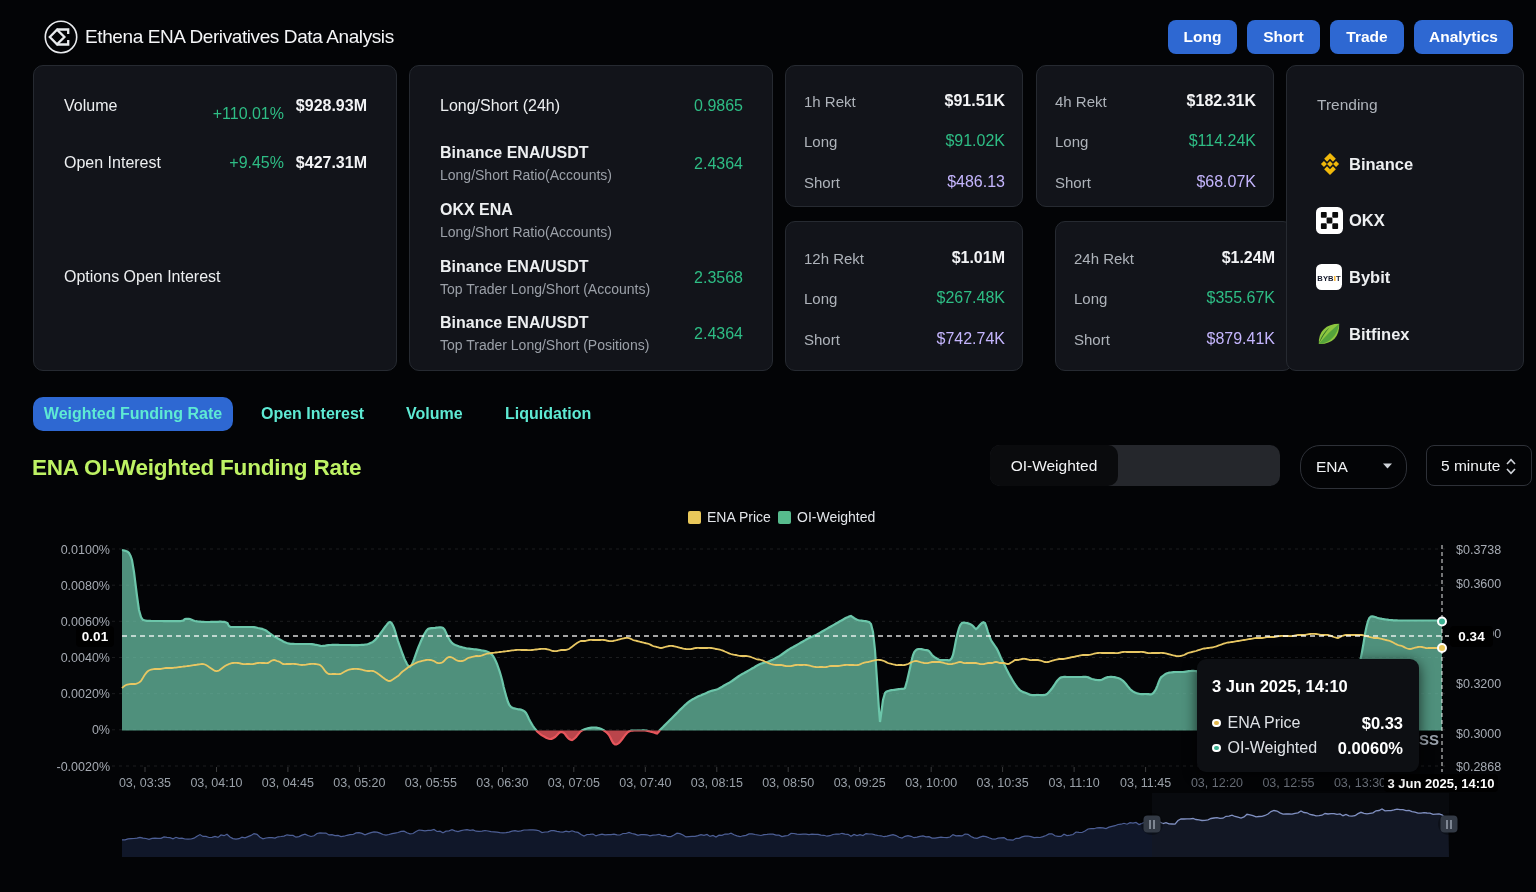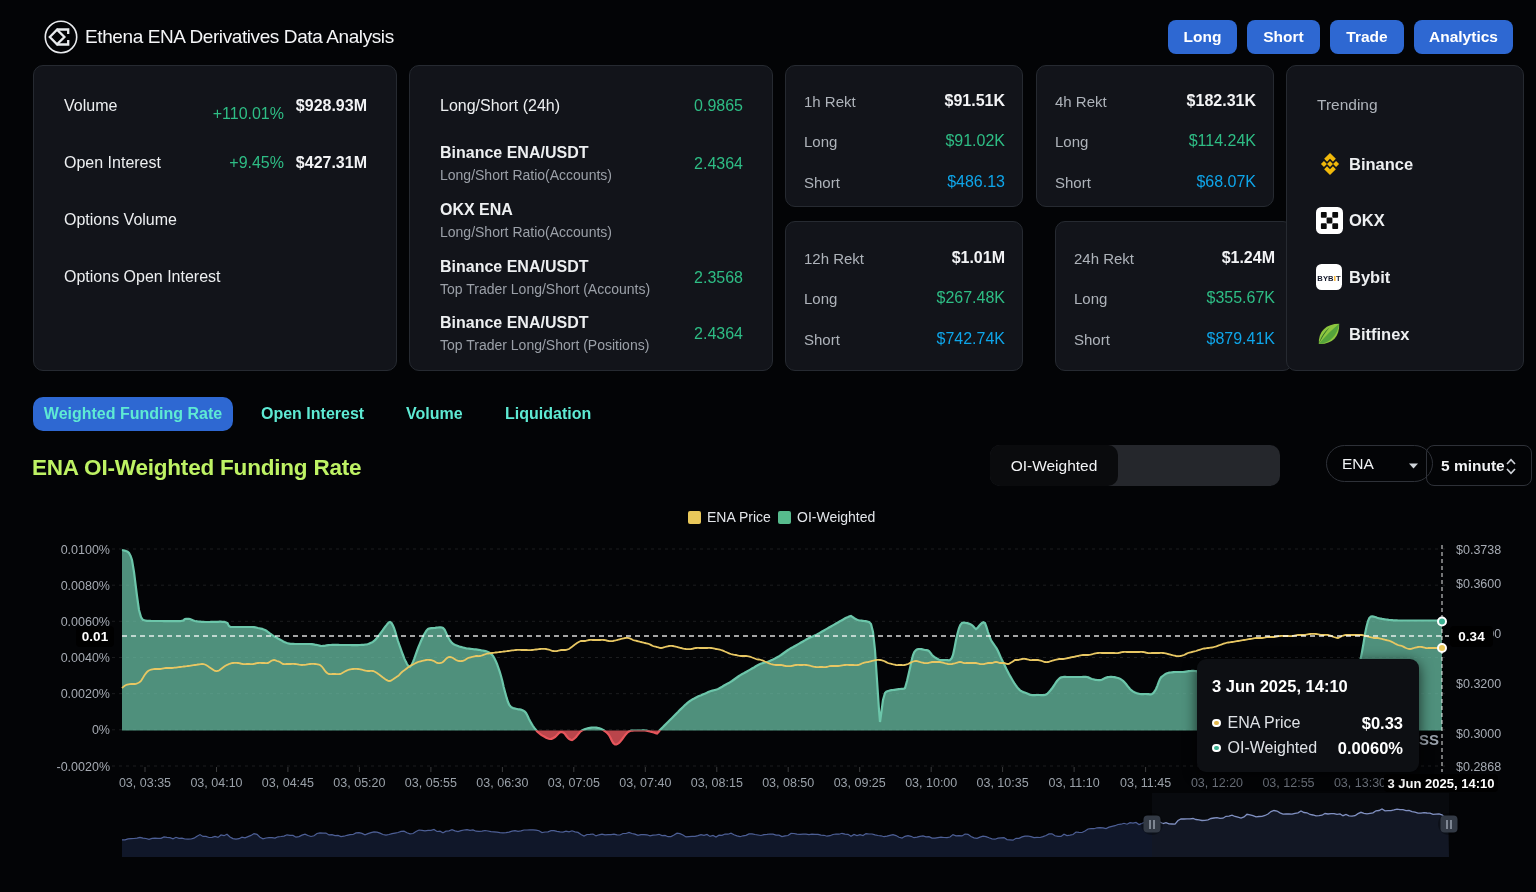--- a/index.html
+++ b/index.html
@@ -2,21 +2,21 @@
 <html><head><meta charset="utf-8">
 <style>
 *{margin:0;padding:0;box-sizing:border-box;}
 html,body{width:1536px;height:892px;background:#030406;font-family:"Liberation Sans",sans-serif;overflow:hidden;position:relative;}
 .abs{position:absolute;}
 .card{position:absolute;background:#12141a;border:1px solid #262a31;border-radius:10px;}
 .crow{position:absolute;left:30px;right:29px;display:flex;justify-content:space-between;align-items:center;height:20px;}
 .lbl{color:#edeff1;font-size:16px;}
 .glbl{color:#aeb3ba;font-size:15px;}
 .green{color:#2ebd85;}
-.red{color:#0ea5e9;}
+.red{color:#c4b5fd;}
 .val{color:#f2f3f5;font-weight:700;font-size:16px;}
 .btn{position:absolute;top:20px;height:34px;background:#2e68d2;border-radius:8px;color:#fff;font-weight:700;font-size:15.5px;display:flex;align-items:center;justify-content:center;}
 .tab{position:absolute;top:397px;height:34px;display:flex;align-items:center;justify-content:center;color:#5eead4;font-weight:700;font-size:16px;white-space:nowrap;}
 .badge{position:absolute;background:#000;border-radius:4px;color:#fff;font-weight:700;font-size:13.5px;display:flex;align-items:center;justify-content:center;}
 </style></head>
 <body>
 
 <svg class="abs" style="left:38px;top:14px" width="46" height="46" viewBox="0 0 46 46">
 <circle cx="23" cy="23" r="15.7" fill="none" stroke="#e9ebee" stroke-width="1.6"></circle>
 <path d="M11.8,23 L19,15.6 L26.4,23 L19,30.4 Z" fill="none" stroke="#e9ebee" stroke-width="2.3"></path>
@@ -32,23 +32,20 @@
 <div class="card" style="left:33px;top:65px;width:364px;height:306px;">
   <div class="crow" style="top:30px;">
       <span class="lbl">Volume</span>
       <span class="green" style="position:absolute;right:83px;font-size:16px;margin-top:16px;">+110.01%</span>
       <span class="val" style="position:absolute;right:0;">$928.93M</span>
     </div>
   <div class="crow" style="top:87px;">
       <span class="lbl">Open Interest</span>
       <span class="green" style="position:absolute;right:83px;font-size:16px;">+9.45%</span>
       <span class="val" style="position:absolute;right:0;">$427.31M</span>
-    </div>
-  <div class="crow" style="top:144px;">
-      <span class="lbl">Options Volume</span>
     </div>
   <div class="crow" style="top:201px;">
       <span class="lbl">Options Open Interest</span>
     </div>
 </div>
 
 <div class="card" style="left:409px;top:65px;width:364px;height:306px;">
   <div class="crow" style="top:30px;gap:24px;">
       <span class="lbl">Long/Short (24h)</span>
       <span class="green" style="font-size:16px;">0.9865</span>
@@ -165,28 +162,28 @@
 
 <div class="tab" style="left:33px;width:200px;background:#2e68d2;border-radius:10px;">Weighted Funding Rate</div>
 <div class="tab" style="left:261px;">Open Interest</div>
 <div class="tab" style="left:406px;">Volume</div>
 <div class="tab" style="left:505px;">Liquidation</div>
 
 <div class="abs" style="left:32px;top:455px;color:#bef264;font-weight:700;font-size:22.5px;letter-spacing:-0.2px;">ENA OI-Weighted Funding Rate</div>
 <div class="abs" style="left:990px;top:445px;width:290px;height:41px;background:#25272c;border-radius:10px;">
   <div class="abs" style="left:0;top:0;width:128px;height:41px;background:#0a0b0d;border-radius:10px;display:flex;align-items:center;justify-content:center;color:#f2f3f5;font-size:15.5px;font-weight:400;">OI-Weighted</div>
 </div>
-<div class="abs" style="left:1300px;top:445px;width:107px;height:37px;border:1px solid #2e3138;border-radius:20px;display:flex;align-items:center;color:#f0f2f4;font-size:15.5px;margin-left:26px;">
+<div class="abs" style="left:1300px;top:445px;width:107px;height:44px;border:1px solid #2e3138;border-radius:20px;display:flex;align-items:center;color:#f0f2f4;font-size:15.5px;">
     <span style="margin-left:15px;">ENA</span>
     <svg style="position:absolute;right:13px;top:16px;" width="11" height="8" viewBox="0 0 11 8">
       <path d="M1 1.5 L5.5 6.5 L10 1.5 Z" fill="#cfd3d9"></path>
     </svg>
   </div>
 <div class="abs" style="left:1426px;top:445px;width:106px;height:41px;border:1px solid #2e3138;border-radius:8px;display:flex;align-items:center;color:#f0f2f4;font-size:15.5px;">
-    <span style="margin-left:14px;font-weight:bold;">5 minute</span>
+    <span style="margin-left:14px;">5 minute</span>
     <svg style="position:absolute;right:14px;top:12px;" width="12" height="17" viewBox="0 0 12 17">
       <path d="M2 6 L6 1.6 L10 6" fill="none" stroke="#cfd3d9" stroke-width="1.6"></path>
       <path d="M2 11 L6 15.4 L10 11" fill="none" stroke="#cfd3d9" stroke-width="1.6"></path>
     </svg>
   </div>
 
 <div class="abs" style="left:688px;top:511px;width:13px;height:13px;background:#e9c85a;border-radius:2px;"></div>
 <div class="abs" style="left:707px;top:509px;color:#e2e5e9;font-size:14px;">ENA Price</div>
 <div class="abs" style="left:778px;top:511px;width:13px;height:13px;background:#57bb8d;border-radius:2px;"></div>
 <div class="abs" style="left:797px;top:509px;color:#e2e5e9;font-size:14px;">OI-Weighted</div>

